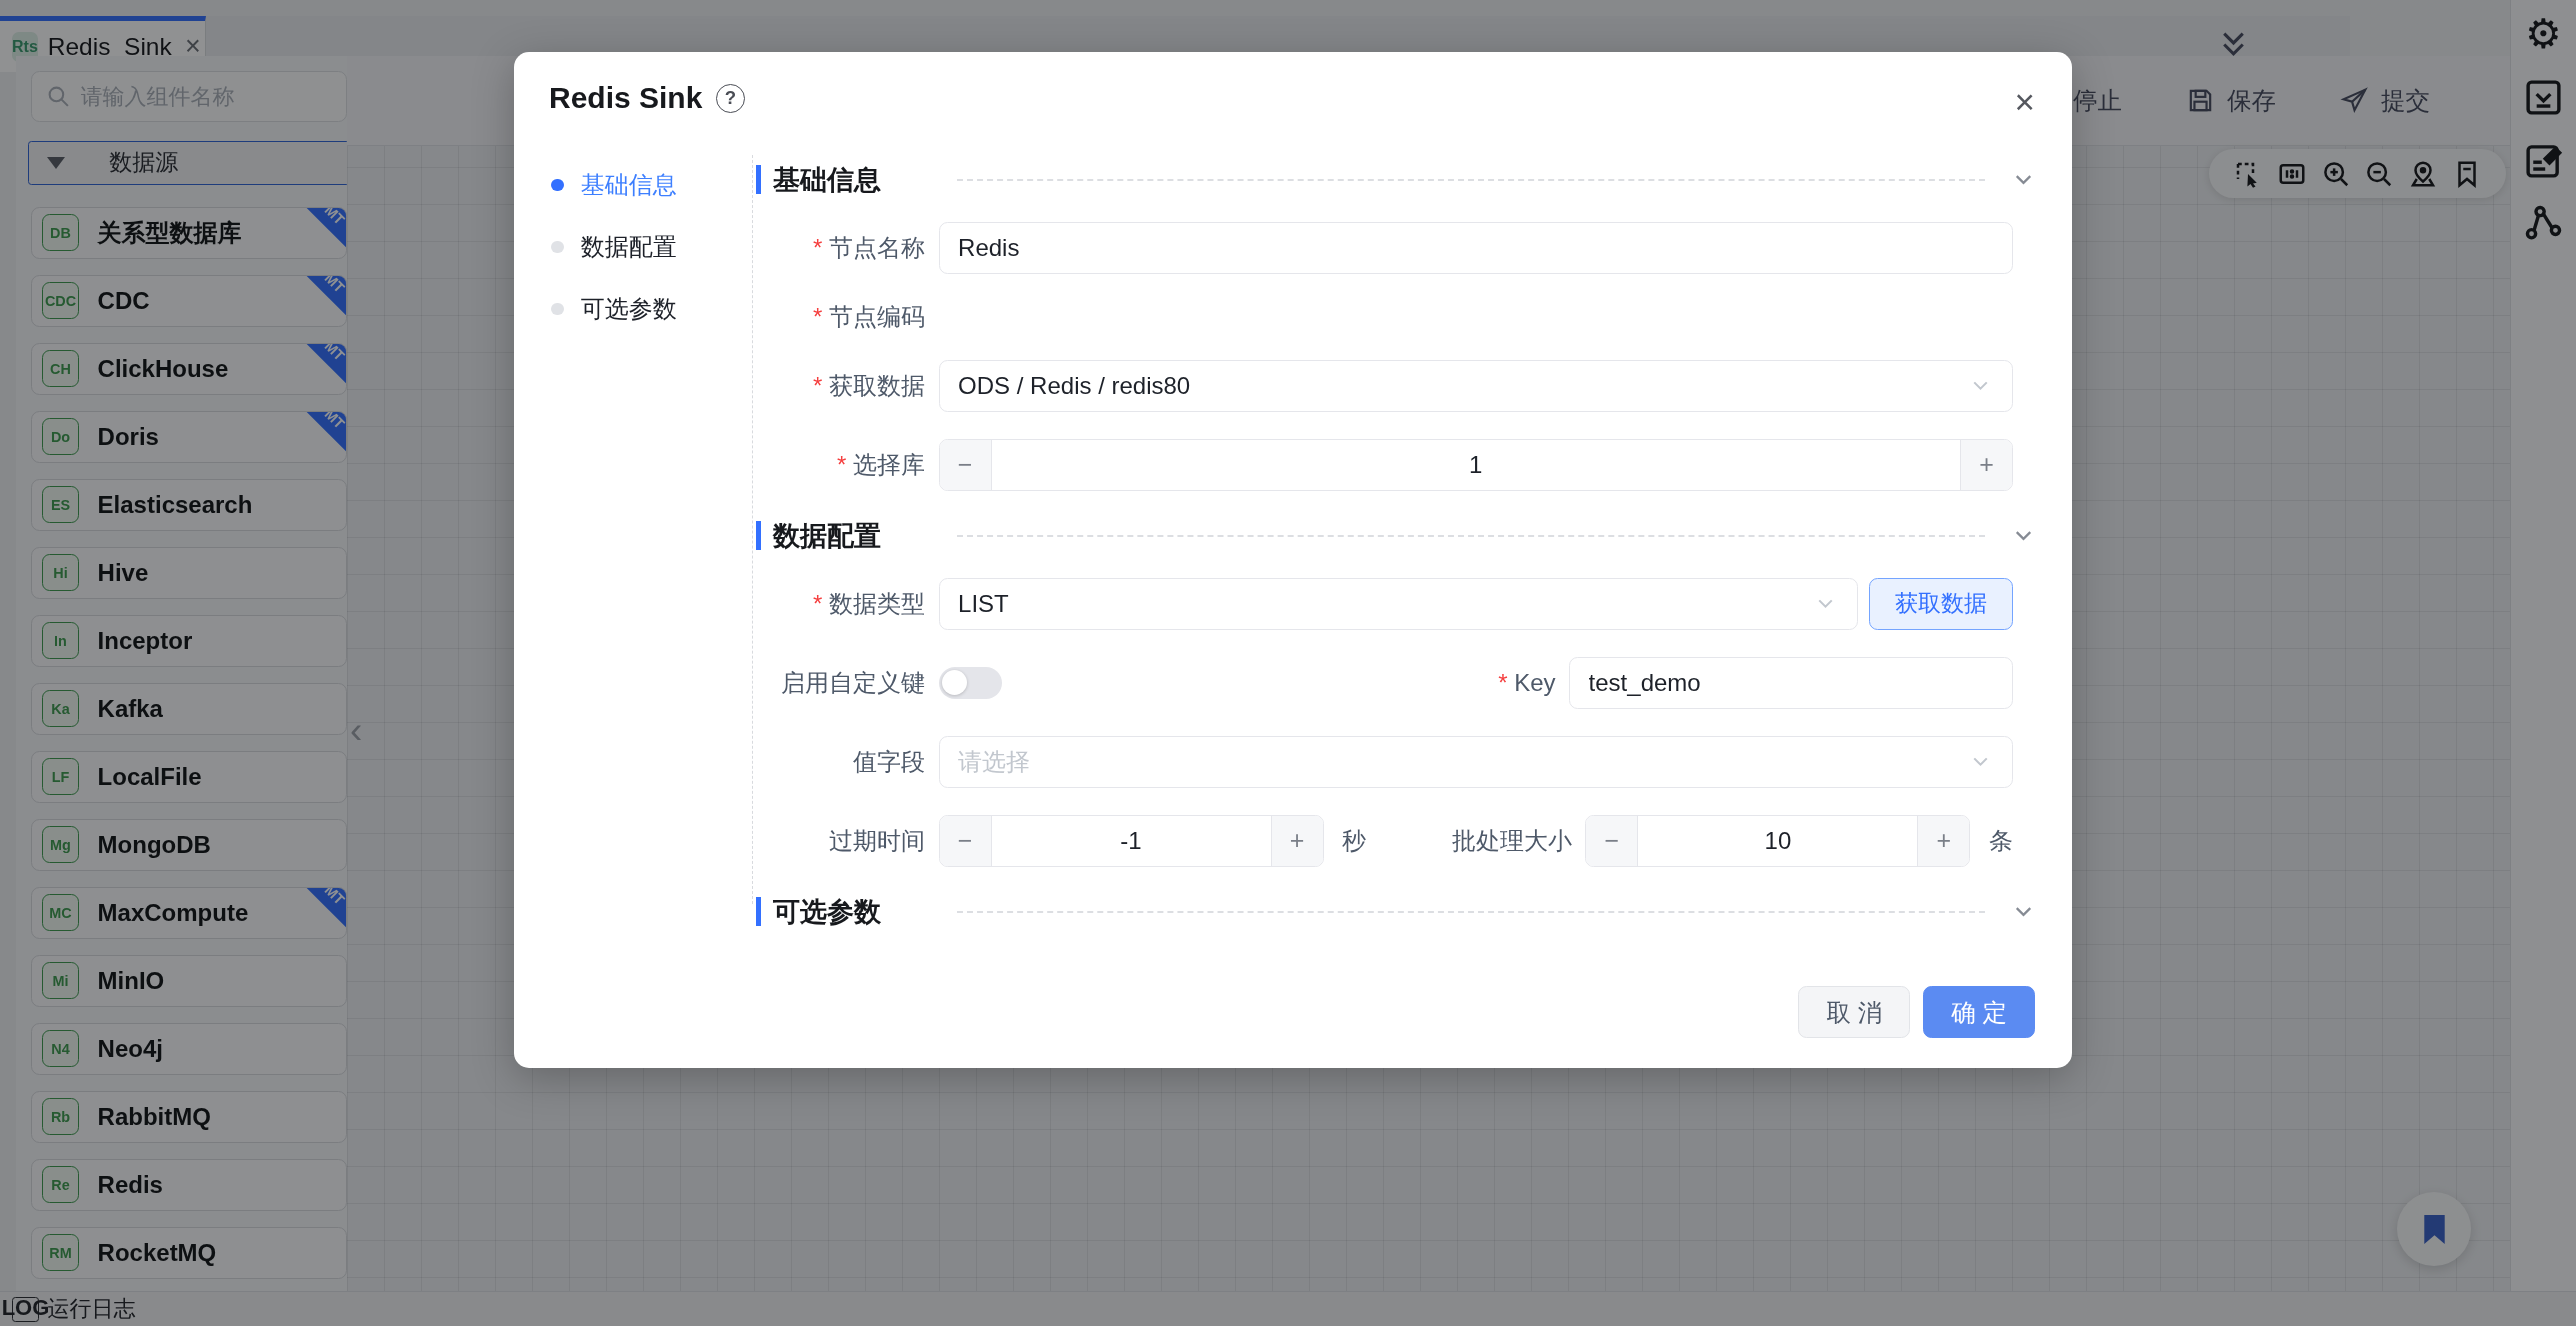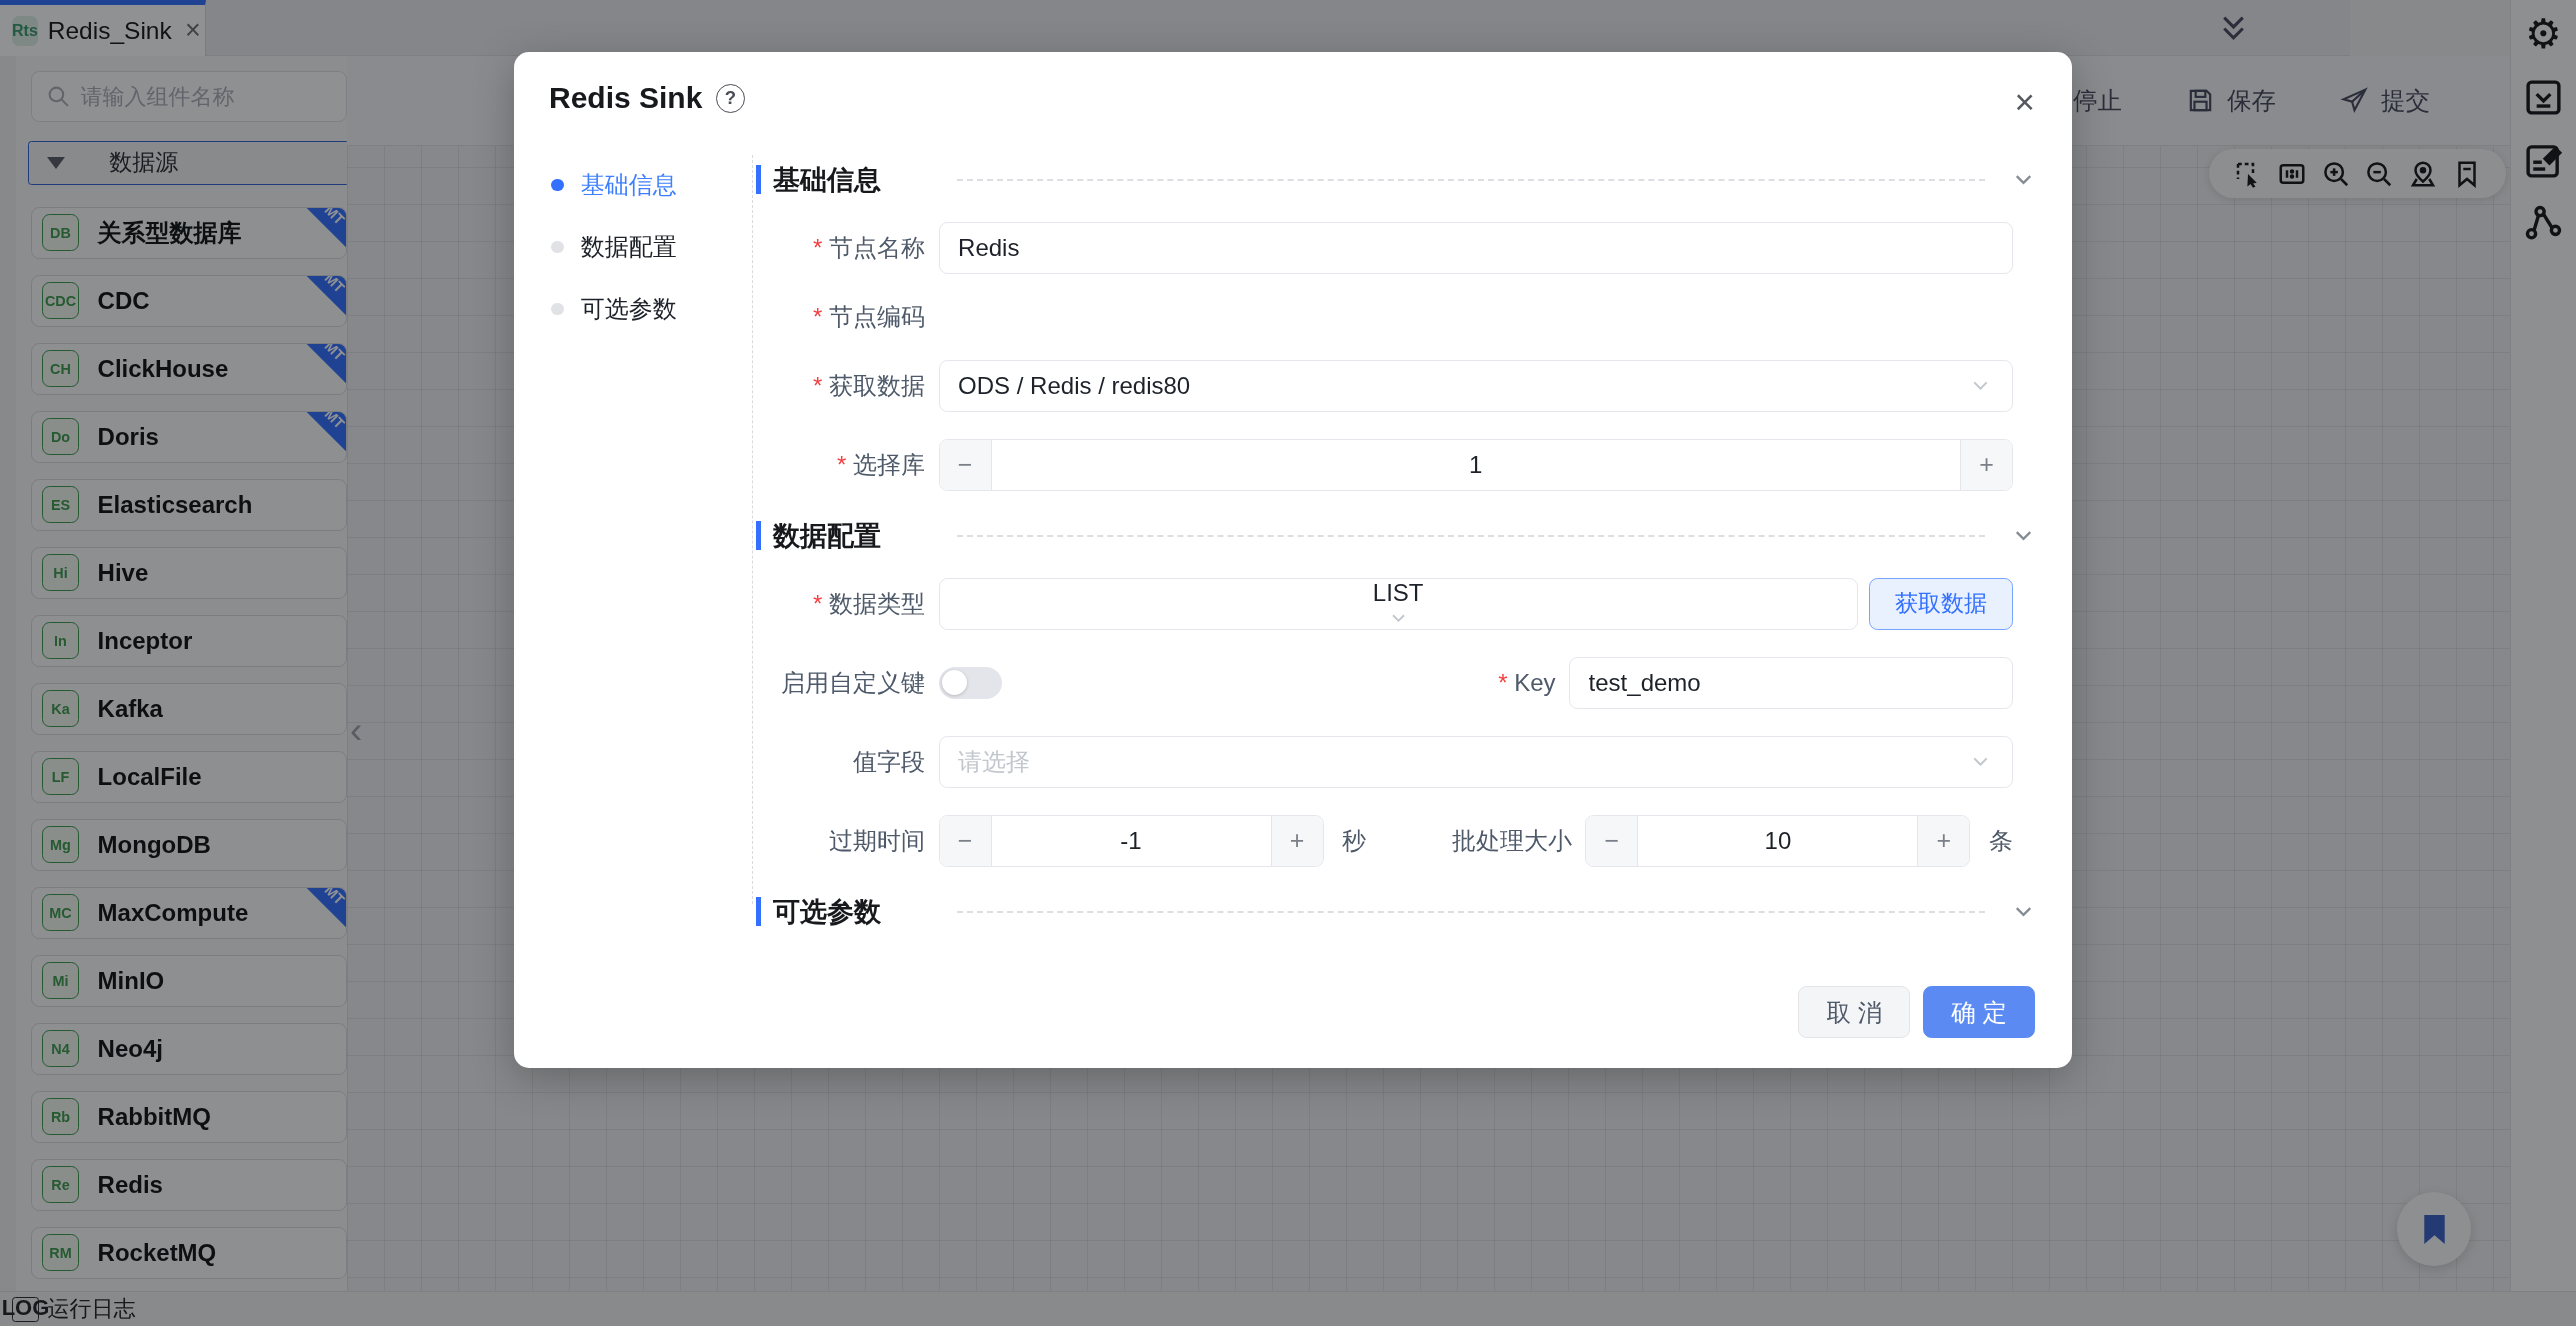--- a/index.html
+++ b/index.html
@@ -1,21 +1,21 @@
 <!DOCTYPE html>
 <html style="font-size:13.5px"><head>
 <meta charset="utf-8">
 <style>
   * { margin:0; padding:0; box-sizing:border-box; }
   html,body { width:2576px; height:1326px; overflow:hidden; }
   body { font-family:"Liberation Sans","DejaVu Sans",sans-serif; color:#1d2129; }
   #app { position:relative; width:2576px; height:1326px; background:#eef0f3; }
 
   
-  .tabbar { position:absolute; left:0; top:0; width:2350px; height:56px; background:#e9ebee; border-bottom:0.8px solid #dcdee2; }
+  .tabbar { position:absolute; left:0; top:16px; width:2350px; height:56px; background:#e9ebee; border-bottom:0.8px solid #dcdee2; }
   .tab { position:absolute; left:0; top:0; width:206px; height:56px; background:#ffffff; border-top:5px solid #3370ff; border-right:0.8px solid #d8dadd; display:flex; align-items:center; padding:0 12px; gap:10px; }
   .tab-badge { width:34px; height:30px; border-radius:6.8px; background:#dff0e7; color:#3a9a6e; font-size:16px; font-weight:bold; display:flex; align-items:center; justify-content:center; }
   .tab-title { font-size:24.5px; color:#17191d; }
   .tab-close { font-size:27px; color:#6b6f76; margin-left:3.4px; cursor:pointer; }
   .dbl-chevron { position:absolute; right:98px; top:10px; }
 
   
   .left-panel { position:absolute; left:16px; top:56px; width:347px; height:1235px; background:#f6f7f9; border-right:0.8px solid #e0e2e6; padding:15px 15px 0 15px; }
   .search-box { height:51px; border:1.7px solid #dcdee2; border-radius:8.5px; background:#fdfdfe; display:flex; align-items:center; padding:0 13.5px; gap:10px; }
   .search-box input { border:0; outline:0; background:transparent; font-size:22px; width:100%; color:#1d2129; font-family:inherit; }
@@ -400,21 +400,21 @@
         <span class="section-bar"></span>
         <span class="section-title">数据配置</span>
         <span class="section-dash"></span>
         <svg width="27" height="27" viewBox="0 0 24 24" fill="none" stroke="#868b94" stroke-width="2">
             <polyline points="6,9 12,15 18,9"></polyline>
           </svg>
       </div>
 
       <div class="frow">
         <span class="flabel req">数据类型</span>
-        <div class="fselect" style="margin-right:18px;flex-direction:column;">
+        <div class="fselect" style="margin-right:18px;">
           <span class="sel-text">LIST</span>
           <svg width="25" height="25" viewBox="0 0 24 24" fill="none" stroke="#c2c7ce" stroke-width="2">
               <polyline points="6,9 12,15 18,9"></polyline>
             </svg>
         </div>
         <span class="fetch-btn">获取数据</span>
       </div>
 
       <div class="frow">
         <span class="flabel">启用自定义键</span>

